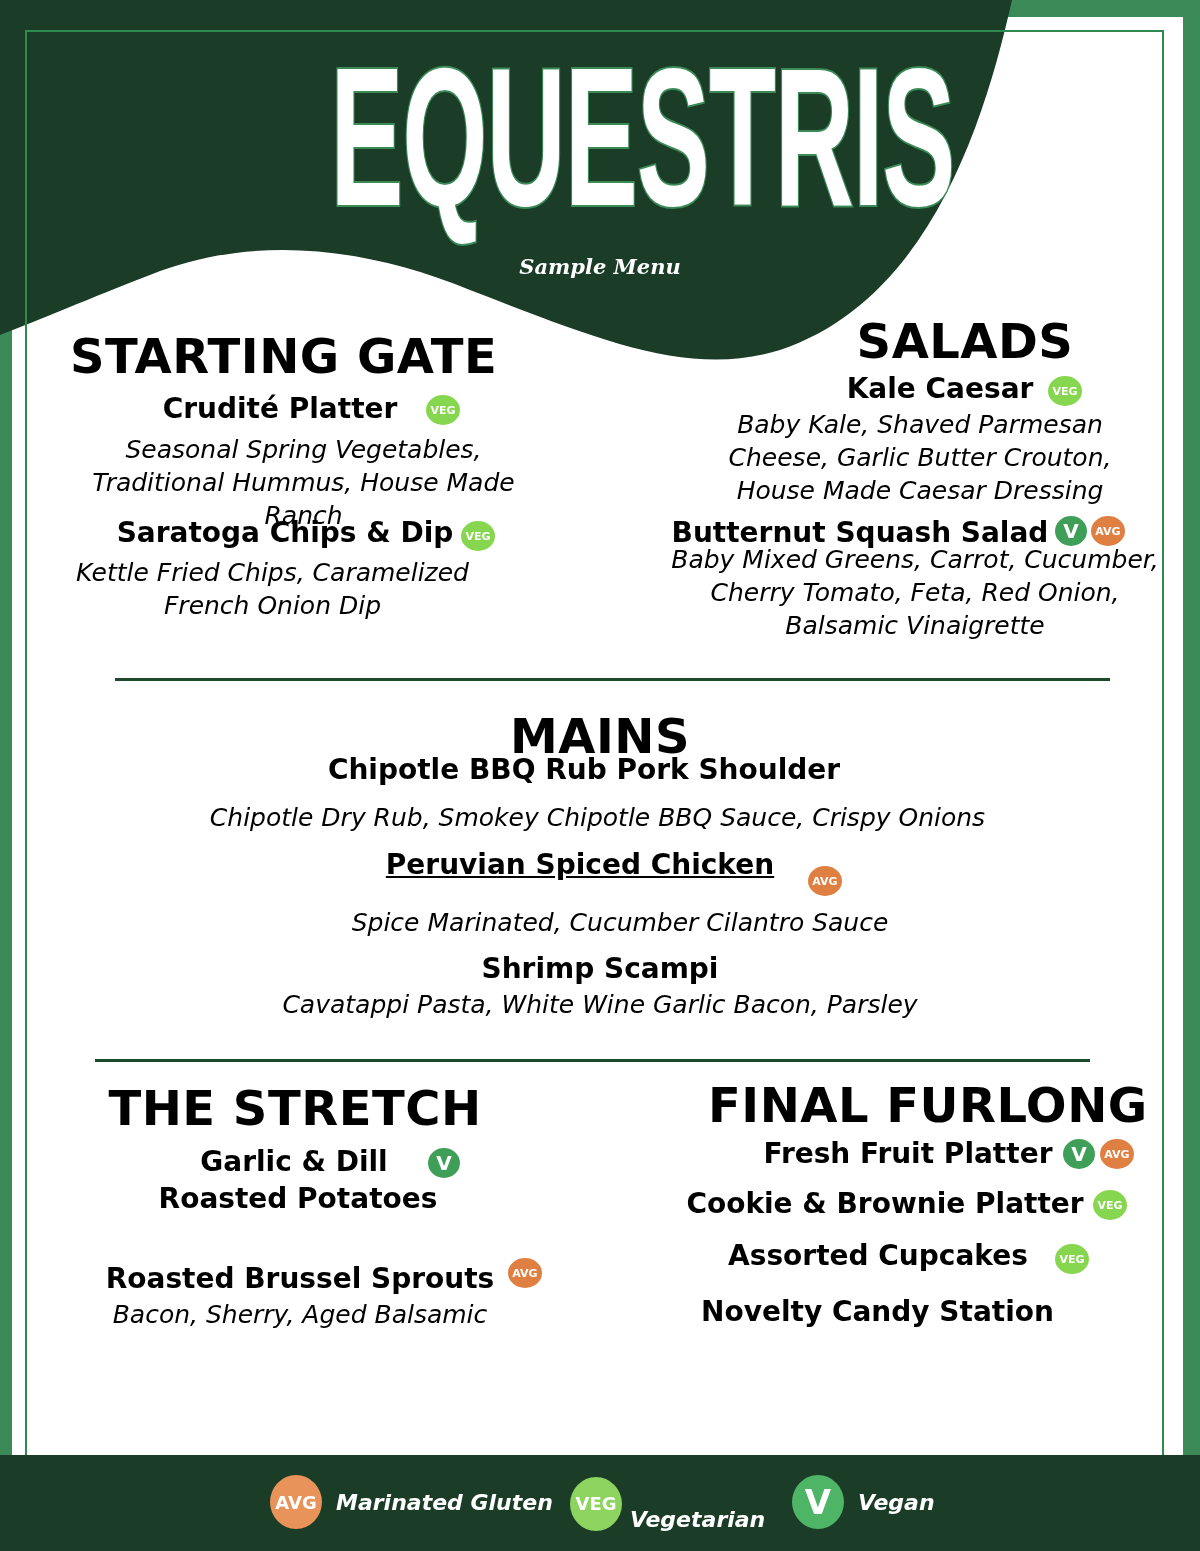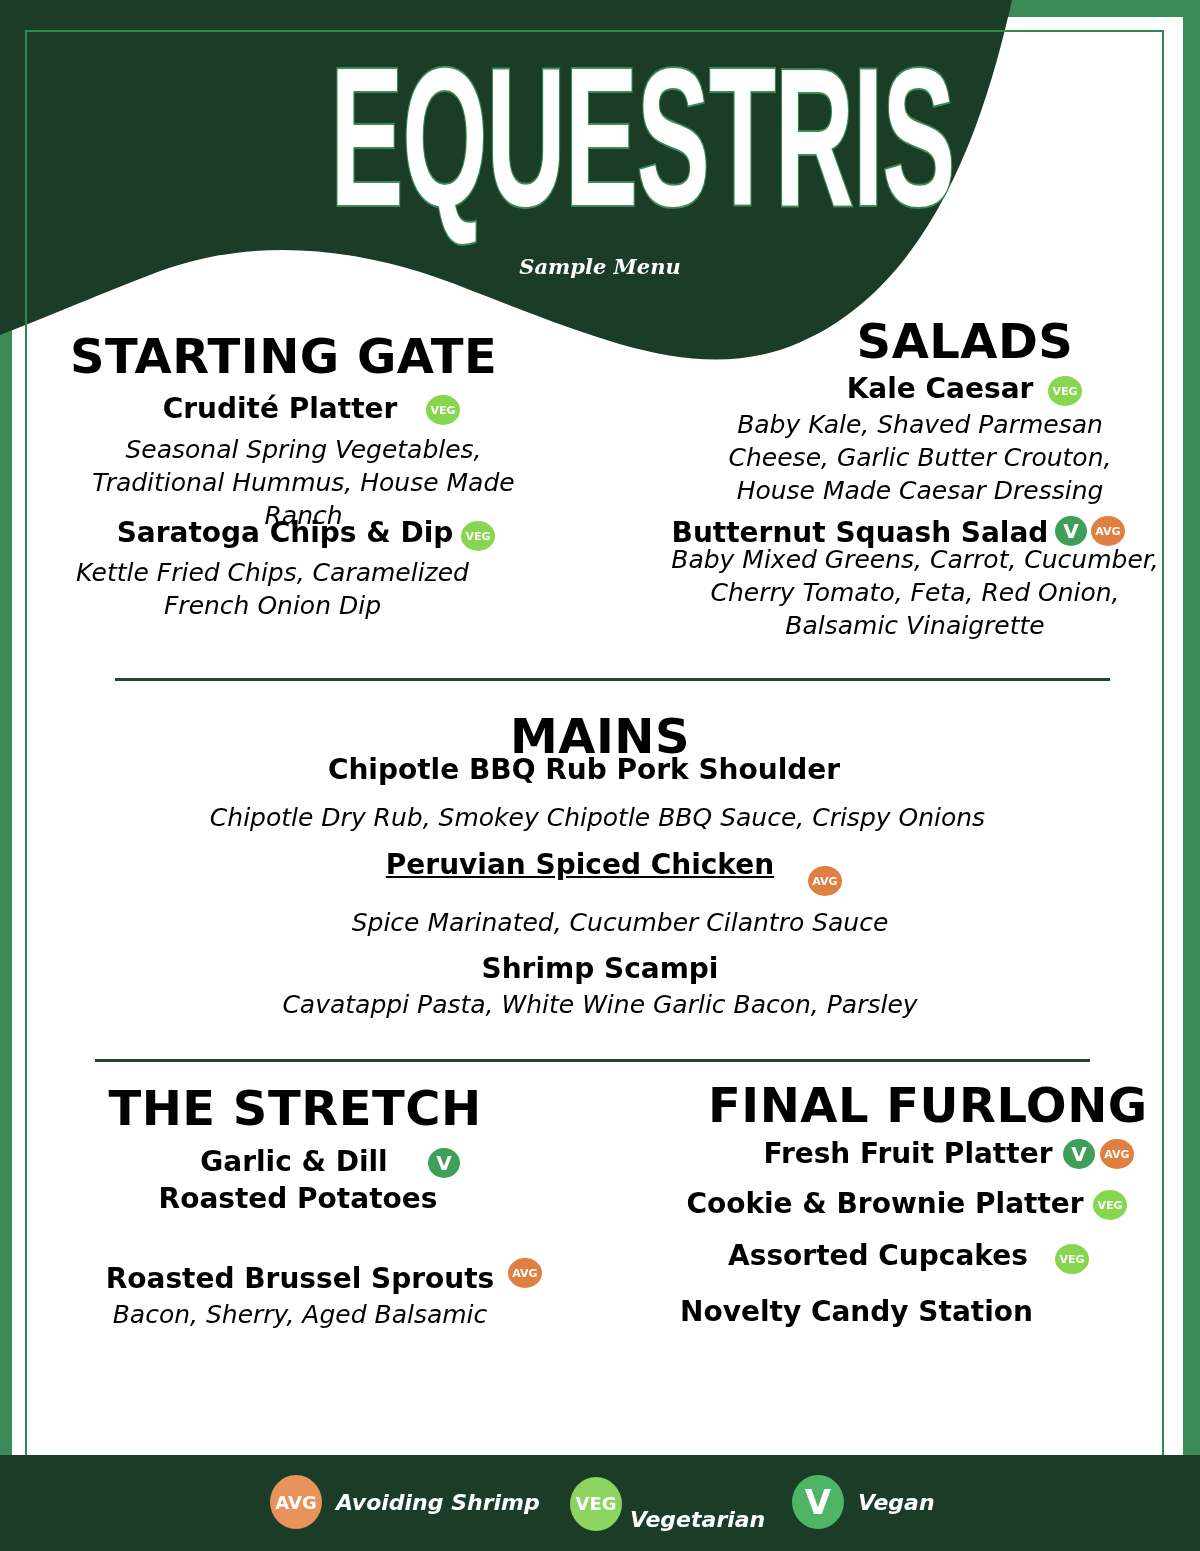--- a/index.html
+++ b/index.html
@@ -78,26 +78,26 @@
 <div class="item-d" style="left:80px; top:1298px; width:440px;">Bacon, Sherry, Aged Balsamic</div>
 
 <div class="sec-h" style="left:708px; top:1077px; width:400px;">FINAL FURLONG</div>
 <div class="item-n" style="left:748px; top:1137px; width:320px;">Fresh Fruit Platter</div>
 <div class="badge b-v" style="left:1063px; top:1139px;">V</div>
 <div class="badge b-avg" style="left:1100px; top:1139px;">AVG</div>
 <div class="item-n" style="left:680px; top:1187px; width:410px;">Cookie &amp; Brownie Platter</div>
 <div class="badge b-veg" style="left:1093px; top:1190px;">VEG</div>
 <div class="item-n" style="left:718px; top:1239px; width:320px;">Assorted Cupcakes</div>
 <div class="badge b-veg" style="left:1055px; top:1244px;">VEG</div>
-<div class="item-n" style="left:669px; top:1295px; width:375px;">Novelty Candy Station</div>
+<div class="item-n" style="left:690px; top:1295px; width:375px;">Novelty Candy Station</div>
 
 <div class="footer"></div>
 <div class="legend" style="left:270px;">
   <div class="lb" style="background:#e8935a; font-size:18px;">AVG</div>
-  <div class="lt">Avoiding Shrimp</div>
+  <div class="lt">Marinated Gluten</div>
 </div>
 <div class="legend" style="left:570px;">
   <div class="lb" style="background:#8cd35f; font-size:18px;">VEG</div>
   <div class="lt" style="margin-left:8px;margin-top:32px;">Vegetarian</div>
 </div>
 <div class="legend" style="left:792px;">
   <div class="lb" style="background:#4fb566; font-size:34px;">V</div>
   <div class="lt">Vegan</div>
 </div>
 

